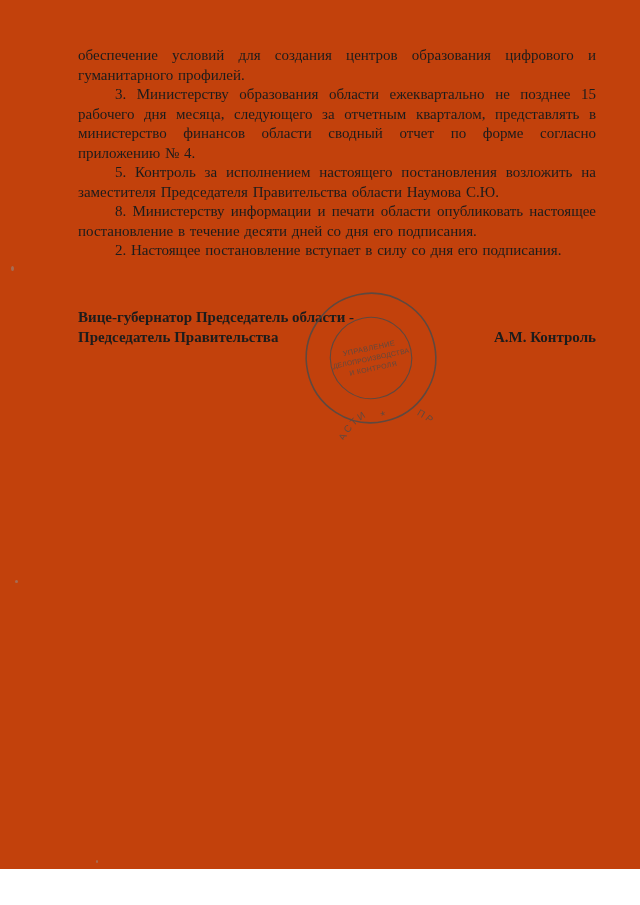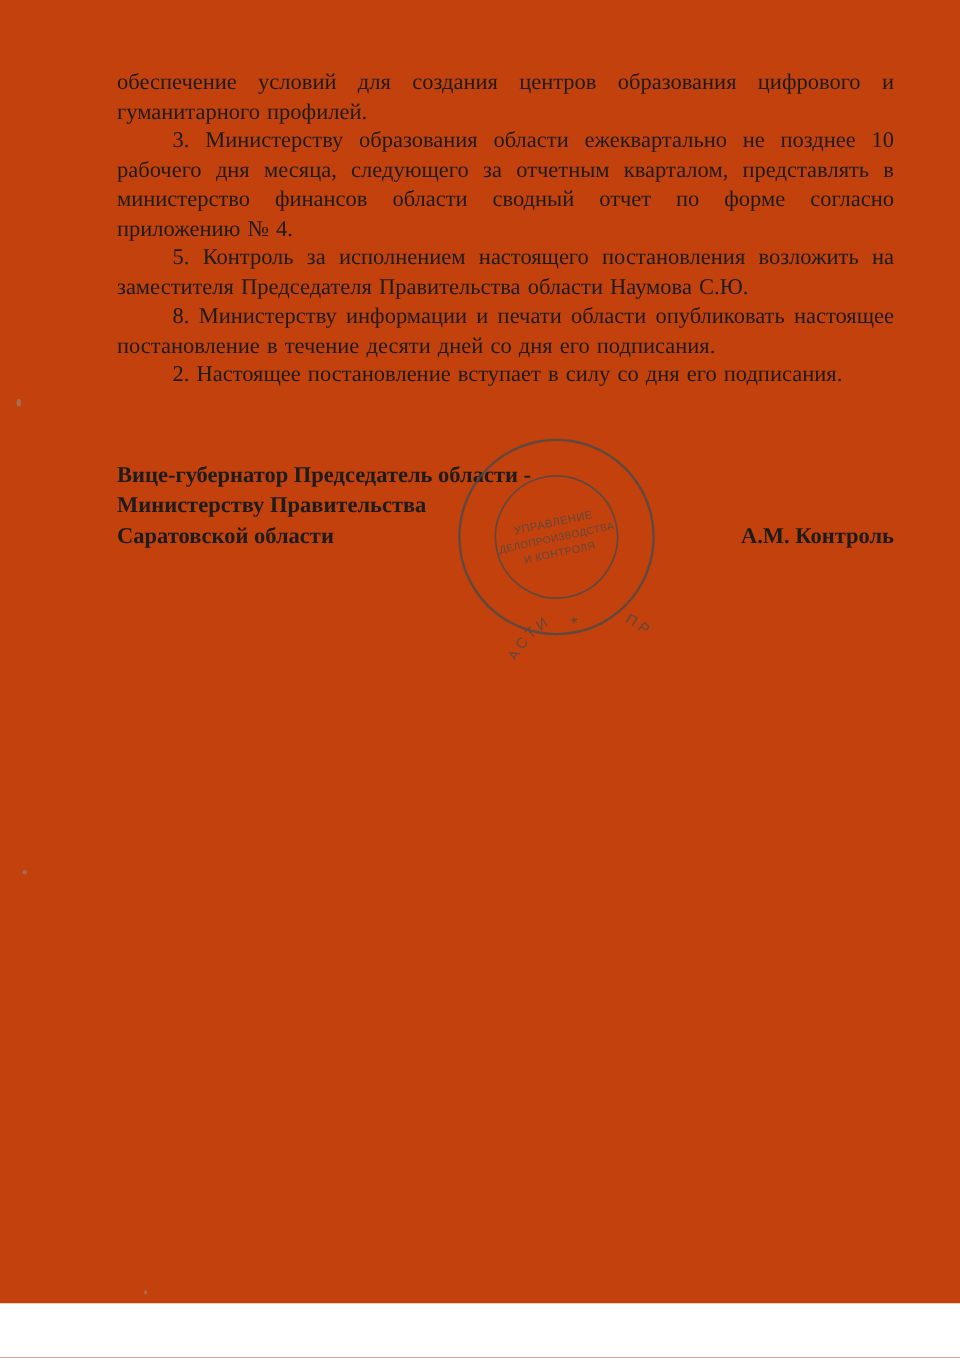--- a/index.html
+++ b/index.html
@@ -71,30 +71,29 @@
 </style>
 </head>
 <body>
 
 <div class="page">
 
   <div class="content">
 
     <div class="body-text">
       <p>обеспечение условий для создания центров образования цифрового и гуманитарного профилей.</p>
-      <p class="indent">3. Министерству образования области ежеквартально не позднее 10 рабочего дня месяца, следующего за отчетным кварталом, представлять в министерство финансов области сводный отчет по форме согласно приложению № 4.</p>
+      <p class="indent">3. Министерству образования области ежеквартально не позднее 15 рабочего дня месяца, следующего за отчетным кварталом, представлять в министерство финансов области сводный отчет по форме согласно приложению № 4.</p>
       <p class="indent">5. Контроль за исполнением настоящего постановления возложить на заместителя Председателя Правительства области Наумова С.Ю.</p>
       <p class="indent">8. Министерству информации и печати области опубликовать настоящее постановление в течение десяти дней со дня его подписания.</p>
       <p class="indent">2. Настоящее постановление вступает в силу со дня его подписания.</p>
     </div>
 
     <div class="signature">
       <div>Вице-губернатор Председатель области -</div>
-      <div>Министерству Правительства</div>
-      <div>Саратовской области</div>
+      <div>Председатель Правительства</div>
       <span class="sig-name">А.М. Контроль</span>
     </div>
 
   </div>
 
   <div class="stamp">
     <svg viewBox="0 0 160 160" xmlns="http://www.w3.org/2000/svg">
       <circle cx="80" cy="80" r="70" fill="none" stroke="#4a4a4a" stroke-width="1.7"></circle>
       <circle cx="80" cy="80" r="44" fill="none" stroke="#4a4a4a" stroke-width="1.2"></circle>
       <path id="ringPath" d="M 80,138 A 58,58 0 1 1 79.9,138" fill="none" stroke="none"></path>

